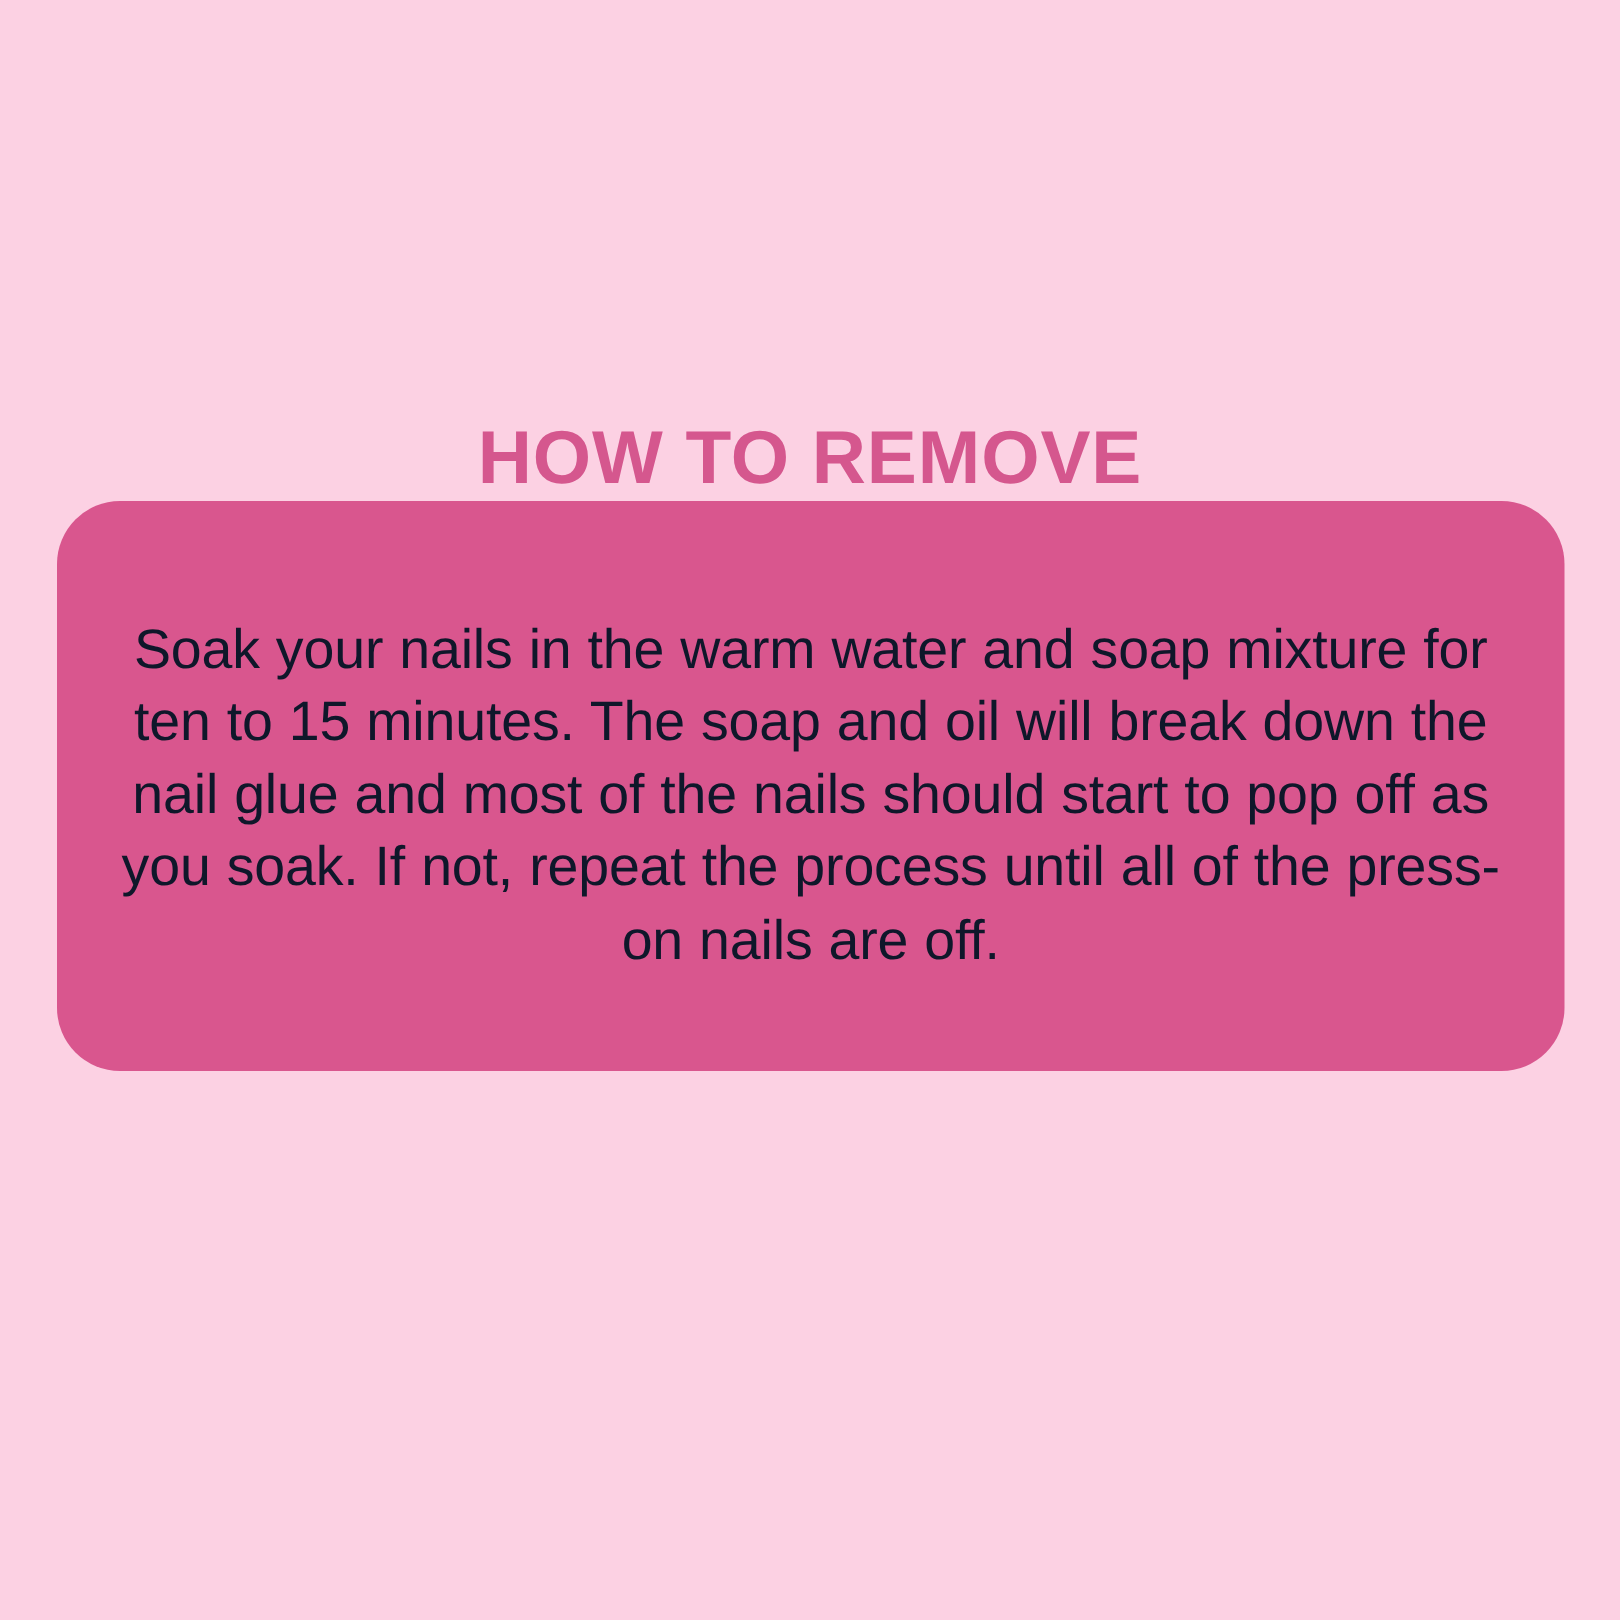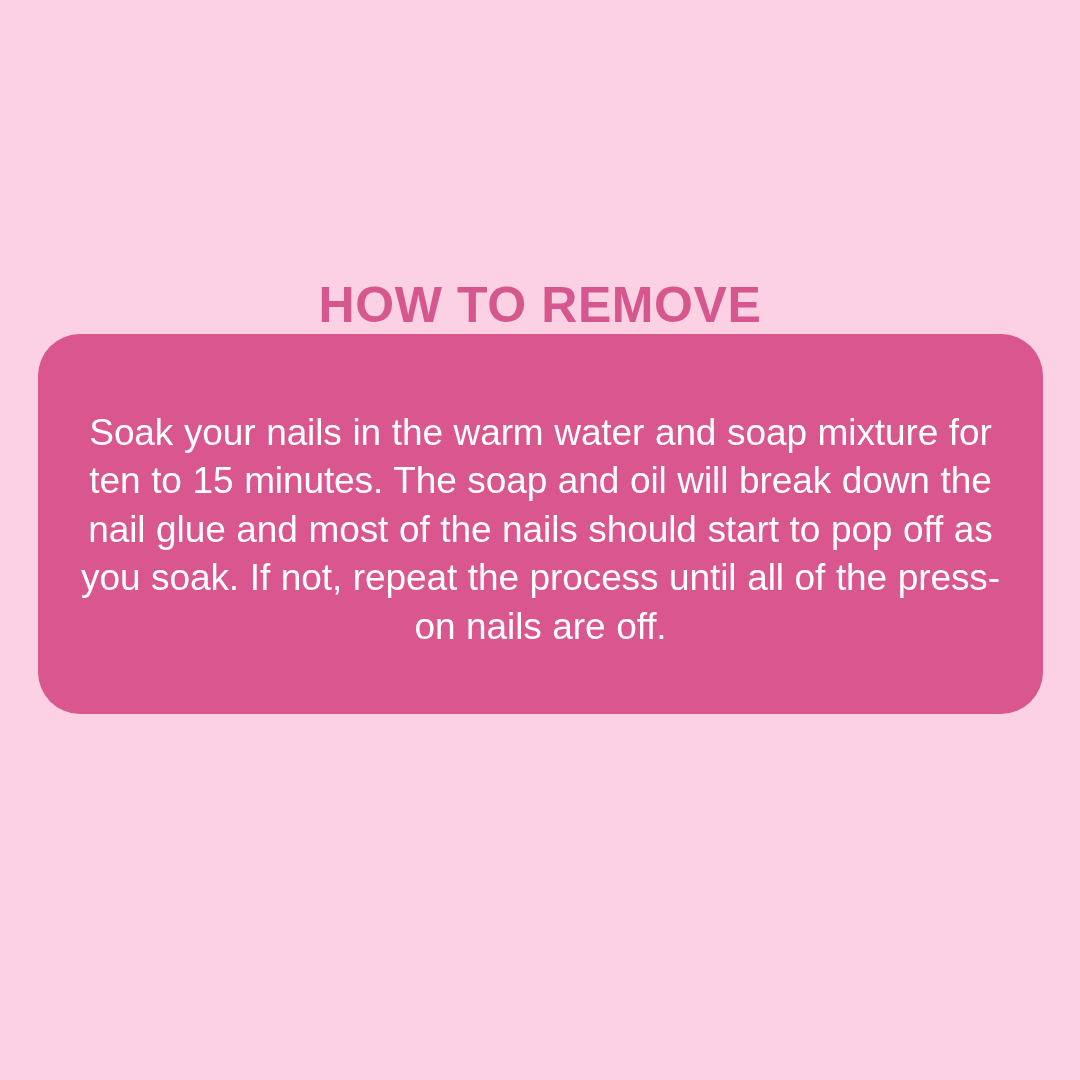--- a/index.html
+++ b/index.html
@@ -64,21 +64,21 @@
     border-radius: 42px;
     display: flex;
     align-items: center;
     justify-content: center;
     padding: 56px 30px 44px 30px;
   }
 
   .card-text {
     width: 100%;
     margin: 0;
-    color: #ffffff;
+    color: #0f172a;
     font-family: "Liberation Sans", sans-serif;
     font-weight: 400;
     font-size: 37px;
     line-height: 48.5px;
     text-align: center;
     letter-spacing: -0.1px;
     word-spacing: 0.5px;
   }
 </style>
 </head>

